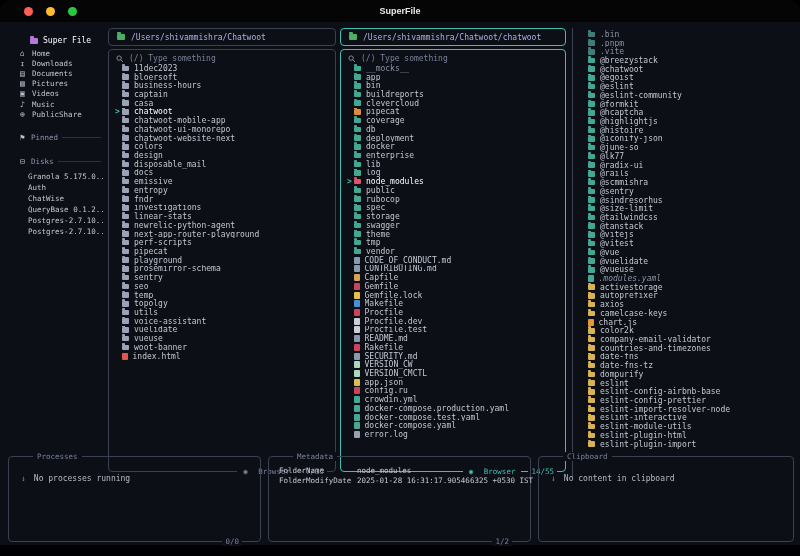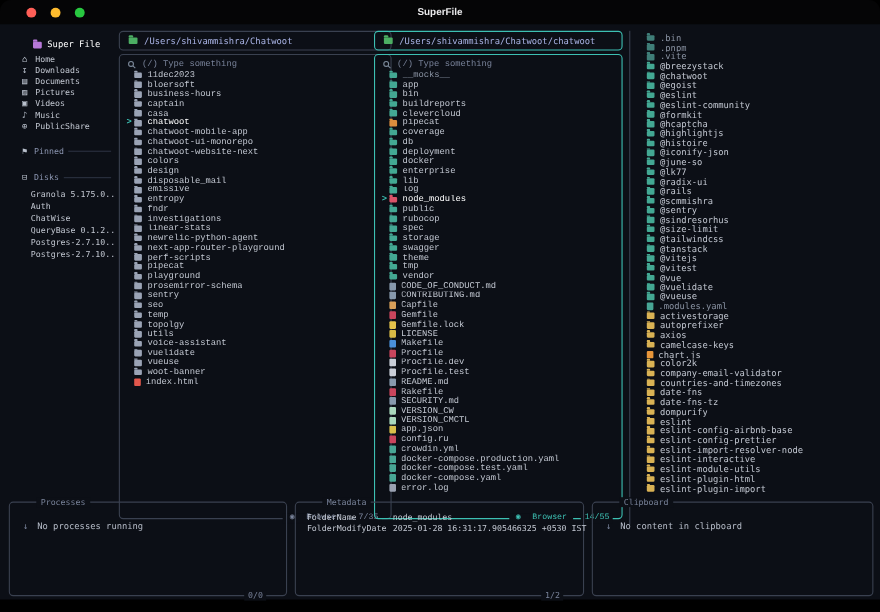--- a/index.html
+++ b/index.html
@@ -18,24 +18,24 @@
   .logo{display:flex;align-items:center;gap:5px;padding:3px 0 0 22px;height:18px;color:#fff;font-size:8px;}
   .nav-row{display:flex;align-items:center;gap:5px;height:10.2px;padding-left:10px;white-space:pre;}
   .nav-ic{width:9px;text-align:center;color:#b9c0cc;font-size:8px;flex:none;}
   .section{display:flex;align-items:center;gap:4px;margin-top:13px;height:11px;padding-left:10px;color:var(--section);}
   .section .rule{flex:1;height:1px;background:#2b3140;margin-right:4px;}
   .disk-list{margin-top:4px;}
   .disk-row{height:11px;line-height:11px;padding-left:20px;white-space:pre;overflow:hidden;color:var(--text);}
   
   .pathbox{position:absolute;top:6px;height:18px;border:1px solid var(--border);border-radius:4px;display:flex;align-items:center;gap:6px;padding:0 8px;font-size:8px;color:var(--path);white-space:pre;overflow:hidden;}
   .pathbox.active{border-color:var(--accent);}
-  .filebox{position:absolute;top:27px;height:423px;border:1px solid var(--border);border-radius:4px;overflow:visible;font-family:Liberation Mono, monospace;}
+  .filebox{position:absolute;top:27px;height:423px;border:1px solid var(--border);border-radius:4px;overflow:visible;}
   .filebox.active{border-color:var(--accent);}
   .filebox .inner{position:absolute;inset:0;overflow:hidden;padding:3px 0 0 0;border-radius:4px;}
-  .p1{left:108px;width:248px;}
+  .p1{left:108px;width:228px;}
   .p2{left:340px;width:226px;}
   .searchrow{display:flex;align-items:center;gap:5px;height:11px;padding-left:7px;color:var(--dim);font-size:8px;white-space:pre;}
   .file-row{display:flex;align-items:center;height:8.72px;padding-left:6px;font-size:8px;color:var(--text);white-space:pre;overflow:hidden;}
   .file-row .cursor{width:7px;flex:none;color:var(--accent);font-weight:bold;}
   .file-row.sel .fname{color:#fff;}
   .ic{display:inline-block;width:7px;height:5.5px;border-radius:1px;margin-right:5px;position:relative;flex:none;}
   .ic.folder::before{content:"";position:absolute;top:-1.8px;left:0;width:3.4px;height:1.8px;background:inherit;border-radius:1px 1px 0 0;}
   .ic.file{width:5.5px;height:7px;border-radius:1px;}
   .fname{overflow:hidden;}
   .statusbar{position:absolute;bottom:-5px;right:8px;display:flex;gap:7px;font-size:7.5px;line-height:9px;}
@@ -127,20 +127,21 @@
             <div class="file-row"><span class="cursor"></span><span class="ic folder" style="background: rgb(154, 163, 181);"></span><span class="fname">business-hours</span></div>
             <div class="file-row"><span class="cursor"></span><span class="ic folder" style="background: rgb(154, 163, 181);"></span><span class="fname">captain</span></div>
             <div class="file-row"><span class="cursor"></span><span class="ic folder" style="background: rgb(154, 163, 181);"></span><span class="fname">casa</span></div>
             <div class="file-row sel"><span class="cursor">&gt;</span><span class="ic folder" style="background: rgb(154, 163, 181);"></span><span class="fname">chatwoot</span></div>
             <div class="file-row"><span class="cursor"></span><span class="ic folder" style="background: rgb(154, 163, 181);"></span><span class="fname">chatwoot-mobile-app</span></div>
             <div class="file-row"><span class="cursor"></span><span class="ic folder" style="background: rgb(154, 163, 181);"></span><span class="fname">chatwoot-ui-monorepo</span></div>
             <div class="file-row"><span class="cursor"></span><span class="ic folder" style="background: rgb(154, 163, 181);"></span><span class="fname">chatwoot-website-next</span></div>
             <div class="file-row"><span class="cursor"></span><span class="ic folder" style="background: rgb(154, 163, 181);"></span><span class="fname">colors</span></div>
             <div class="file-row"><span class="cursor"></span><span class="ic folder" style="background: rgb(154, 163, 181);"></span><span class="fname">design</span></div>
             <div class="file-row"><span class="cursor"></span><span class="ic folder" style="background: rgb(154, 163, 181);"></span><span class="fname">disposable_mail</span></div>
+            <div class="file-row"><span class="cursor"></span><span class="ic folder" style="background: rgb(154, 163, 181);"></span><span class="fname">docs</span></div>
             <div class="file-row"><span class="cursor"></span><span class="ic folder" style="background: rgb(154, 163, 181);"></span><span class="fname">emissive</span></div>
             <div class="file-row"><span class="cursor"></span><span class="ic folder" style="background: rgb(154, 163, 181);"></span><span class="fname">entropy</span></div>
             <div class="file-row"><span class="cursor"></span><span class="ic folder" style="background: rgb(154, 163, 181);"></span><span class="fname">fndr</span></div>
             <div class="file-row"><span class="cursor"></span><span class="ic folder" style="background: rgb(154, 163, 181);"></span><span class="fname">investigations</span></div>
             <div class="file-row"><span class="cursor"></span><span class="ic folder" style="background: rgb(154, 163, 181);"></span><span class="fname">linear-stats</span></div>
             <div class="file-row"><span class="cursor"></span><span class="ic folder" style="background: rgb(154, 163, 181);"></span><span class="fname">newrelic-python-agent</span></div>
             <div class="file-row"><span class="cursor"></span><span class="ic folder" style="background: rgb(154, 163, 181);"></span><span class="fname">next-app-router-playground</span></div>
             <div class="file-row"><span class="cursor"></span><span class="ic folder" style="background: rgb(154, 163, 181);"></span><span class="fname">perf-scripts</span></div>
             <div class="file-row"><span class="cursor"></span><span class="ic folder" style="background: rgb(154, 163, 181);"></span><span class="fname">pipecat</span></div>
             <div class="file-row"><span class="cursor"></span><span class="ic folder" style="background: rgb(154, 163, 181);"></span><span class="fname">playground</span></div>
@@ -198,21 +199,20 @@
             <div class="file-row"><span class="cursor"></span><span class="ic folder" style="background: rgb(67, 168, 147);"></span><span class="fname">storage</span></div>
             <div class="file-row"><span class="cursor"></span><span class="ic folder" style="background: rgb(67, 168, 147);"></span><span class="fname">swagger</span></div>
             <div class="file-row"><span class="cursor"></span><span class="ic folder" style="background: rgb(67, 168, 147);"></span><span class="fname">theme</span></div>
             <div class="file-row"><span class="cursor"></span><span class="ic folder" style="background: rgb(67, 168, 147);"></span><span class="fname">tmp</span></div>
             <div class="file-row"><span class="cursor"></span><span class="ic folder" style="background: rgb(67, 168, 147);"></span><span class="fname">vendor</span></div>
             <div class="file-row"><span class="cursor"></span><span class="ic file" style="background: rgb(135, 153, 173);"></span><span class="fname">CODE_OF_CONDUCT.md</span></div>
             <div class="file-row"><span class="cursor"></span><span class="ic file" style="background: rgb(135, 153, 173);"></span><span class="fname">CONTRIBUTING.md</span></div>
             <div class="file-row"><span class="cursor"></span><span class="ic file" style="background: rgb(217, 160, 90);"></span><span class="fname">Capfile</span></div>
             <div class="file-row"><span class="cursor"></span><span class="ic file" style="background: rgb(201, 69, 93);"></span><span class="fname">Gemfile</span></div>
             <div class="file-row"><span class="cursor"></span><span class="ic file" style="background: rgb(227, 194, 75);"></span><span class="fname">Gemfile.lock</span></div>
-            <div class="file-row"><span class="cursor"></span><span class="ic file" style="background: rgb(217, 186, 69);"></span><span class="fname">LICENSE</span></div>
             <div class="file-row"><span class="cursor"></span><span class="ic file" style="background: rgb(74, 143, 217);"></span><span class="fname">Makefile</span></div>
             <div class="file-row"><span class="cursor"></span><span class="ic file" style="background: rgb(201, 69, 93);"></span><span class="fname">Procfile</span></div>
             <div class="file-row"><span class="cursor"></span><span class="ic file" style="background: rgb(201, 206, 216);"></span><span class="fname">Procfile.dev</span></div>
             <div class="file-row"><span class="cursor"></span><span class="ic file" style="background: rgb(201, 206, 216);"></span><span class="fname">Procfile.test</span></div>
             <div class="file-row"><span class="cursor"></span><span class="ic file" style="background: rgb(135, 153, 173);"></span><span class="fname">README.md</span></div>
             <div class="file-row"><span class="cursor"></span><span class="ic file" style="background: rgb(201, 69, 93);"></span><span class="fname">Rakefile</span></div>
             <div class="file-row"><span class="cursor"></span><span class="ic file" style="background: rgb(135, 153, 173);"></span><span class="fname">SECURITY.md</span></div>
             <div class="file-row"><span class="cursor"></span><span class="ic file" style="background: rgb(169, 216, 189);"></span><span class="fname">VERSION_CW</span></div>
             <div class="file-row"><span class="cursor"></span><span class="ic file" style="background: rgb(169, 216, 189);"></span><span class="fname">VERSION_CMCTL</span></div>
             <div class="file-row"><span class="cursor"></span><span class="ic file" style="background: rgb(217, 192, 75);"></span><span class="fname">app.json</span></div>
@@ -253,21 +253,21 @@
           <div class="file-row"><span class="cursor"></span><span class="ic folder" style="background: rgb(67, 168, 147);"></span><span class="fname">@sentry</span></div>
           <div class="file-row"><span class="cursor"></span><span class="ic folder" style="background: rgb(67, 168, 147);"></span><span class="fname">@sindresorhus</span></div>
           <div class="file-row"><span class="cursor"></span><span class="ic folder" style="background: rgb(67, 168, 147);"></span><span class="fname">@size-limit</span></div>
           <div class="file-row"><span class="cursor"></span><span class="ic folder" style="background: rgb(67, 168, 147);"></span><span class="fname">@tailwindcss</span></div>
           <div class="file-row"><span class="cursor"></span><span class="ic folder" style="background: rgb(67, 168, 147);"></span><span class="fname">@tanstack</span></div>
           <div class="file-row"><span class="cursor"></span><span class="ic folder" style="background: rgb(67, 168, 147);"></span><span class="fname">@vitejs</span></div>
           <div class="file-row"><span class="cursor"></span><span class="ic folder" style="background: rgb(67, 168, 147);"></span><span class="fname">@vitest</span></div>
           <div class="file-row"><span class="cursor"></span><span class="ic folder" style="background: rgb(67, 168, 147);"></span><span class="fname">@vue</span></div>
           <div class="file-row"><span class="cursor"></span><span class="ic folder" style="background: rgb(67, 168, 147);"></span><span class="fname">@vuelidate</span></div>
           <div class="file-row"><span class="cursor"></span><span class="ic folder" style="background: rgb(67, 168, 147);"></span><span class="fname">@vueuse</span></div>
-          <div class="file-row"><span class="cursor"></span><span class="ic file" style="background: rgb(72, 166, 149);"></span><span class="fname" style="color: rgb(138, 147, 163);">.modules.yaml</span></div>
+          <div class="file-row"><span class="cursor"></span><span class="ic file" style="background: rgb(72, 166, 149);"></span><span class="fname" style="color: rgb(138, 147, 163); font-style: italic;">.modules.yaml</span></div>
           <div class="file-row"><span class="cursor"></span><span class="ic folder" style="background: rgb(217, 178, 84);"></span><span class="fname">activestorage</span></div>
           <div class="file-row"><span class="cursor"></span><span class="ic folder" style="background: rgb(217, 178, 84);"></span><span class="fname">autoprefixer</span></div>
           <div class="file-row"><span class="cursor"></span><span class="ic folder" style="background: rgb(217, 178, 84);"></span><span class="fname">axios</span></div>
           <div class="file-row"><span class="cursor"></span><span class="ic folder" style="background: rgb(217, 178, 84);"></span><span class="fname">camelcase-keys</span></div>
           <div class="file-row"><span class="cursor"></span><span class="ic file" style="background: rgb(232, 150, 58);"></span><span class="fname">chart.js</span></div>
           <div class="file-row"><span class="cursor"></span><span class="ic folder" style="background: rgb(217, 178, 84);"></span><span class="fname">color2k</span></div>
           <div class="file-row"><span class="cursor"></span><span class="ic folder" style="background: rgb(217, 178, 84);"></span><span class="fname">company-email-validator</span></div>
           <div class="file-row"><span class="cursor"></span><span class="ic folder" style="background: rgb(217, 178, 84);"></span><span class="fname">countries-and-timezones</span></div>
           <div class="file-row"><span class="cursor"></span><span class="ic folder" style="background: rgb(217, 178, 84);"></span><span class="fname">date-fns</span></div>
           <div class="file-row"><span class="cursor"></span><span class="ic folder" style="background: rgb(217, 178, 84);"></span><span class="fname">date-fns-tz</span></div>

